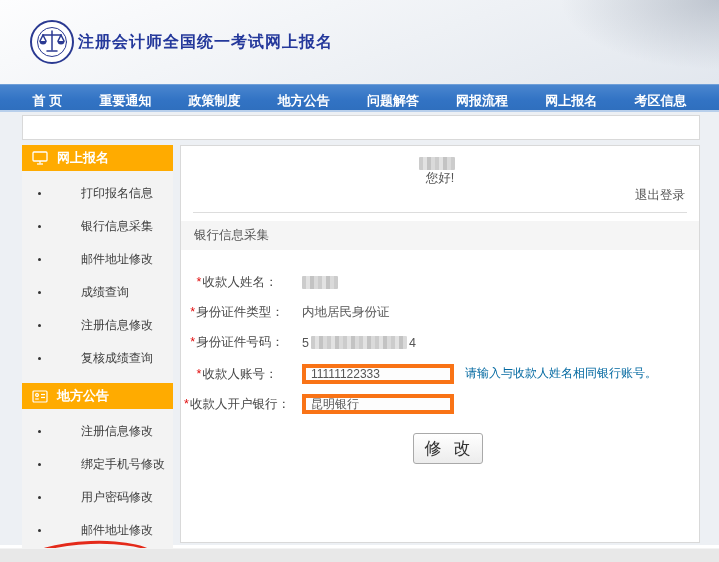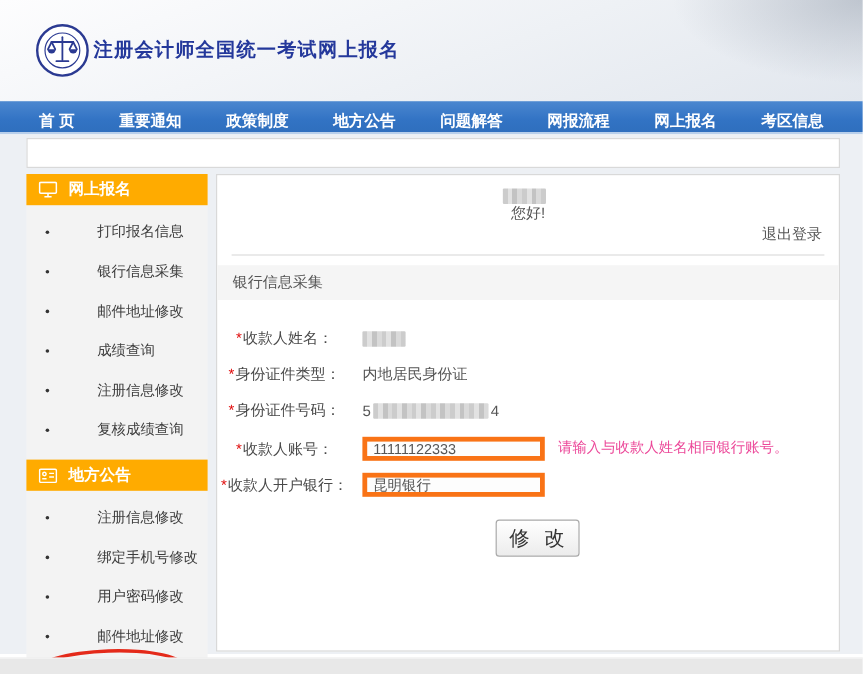--- a/index.html
+++ b/index.html
@@ -95,21 +95,21 @@
   .frow.input-row { margin-bottom: 10px; }
   .flabel { width: 112px; text-align: center; flex-shrink: 0; }
   .req { color: #e00b0b; margin-right: 1px; }
   .fvalue { margin-left: 9px; color: #555; }
   .frow input {
     margin-left: 9px; width: 152px; height: 20px;
     border: 4px solid #f97316; background: #fdfdfd;
     font-size: 12px; color: #555; padding: 1px 5px;
     font-family: "Liberation Sans", "DejaVu Sans", sans-serif;
   }
-  .hint { margin-left: 11px; width: 234px; color: #ec4899; font-size: 12px; line-height: 1.45; }
+  .hint { margin-left: 11px; width: 234px; color: #0369a1; font-size: 12px; line-height: 1.45; }
   .btn-row { text-align: center; padding: 9px 0 16px; }
   .btn-row button {
     padding: 3px 10px; font-size: 17px; color: #333;
     border: 1px solid #a9a9a9; border-radius: 3px;
     background: linear-gradient(#ffffff, #ececec);
     cursor: pointer; letter-spacing: 1px;
     font-family: Liberation Mono, monospace;
     margin-left: 16px;
   }
 

